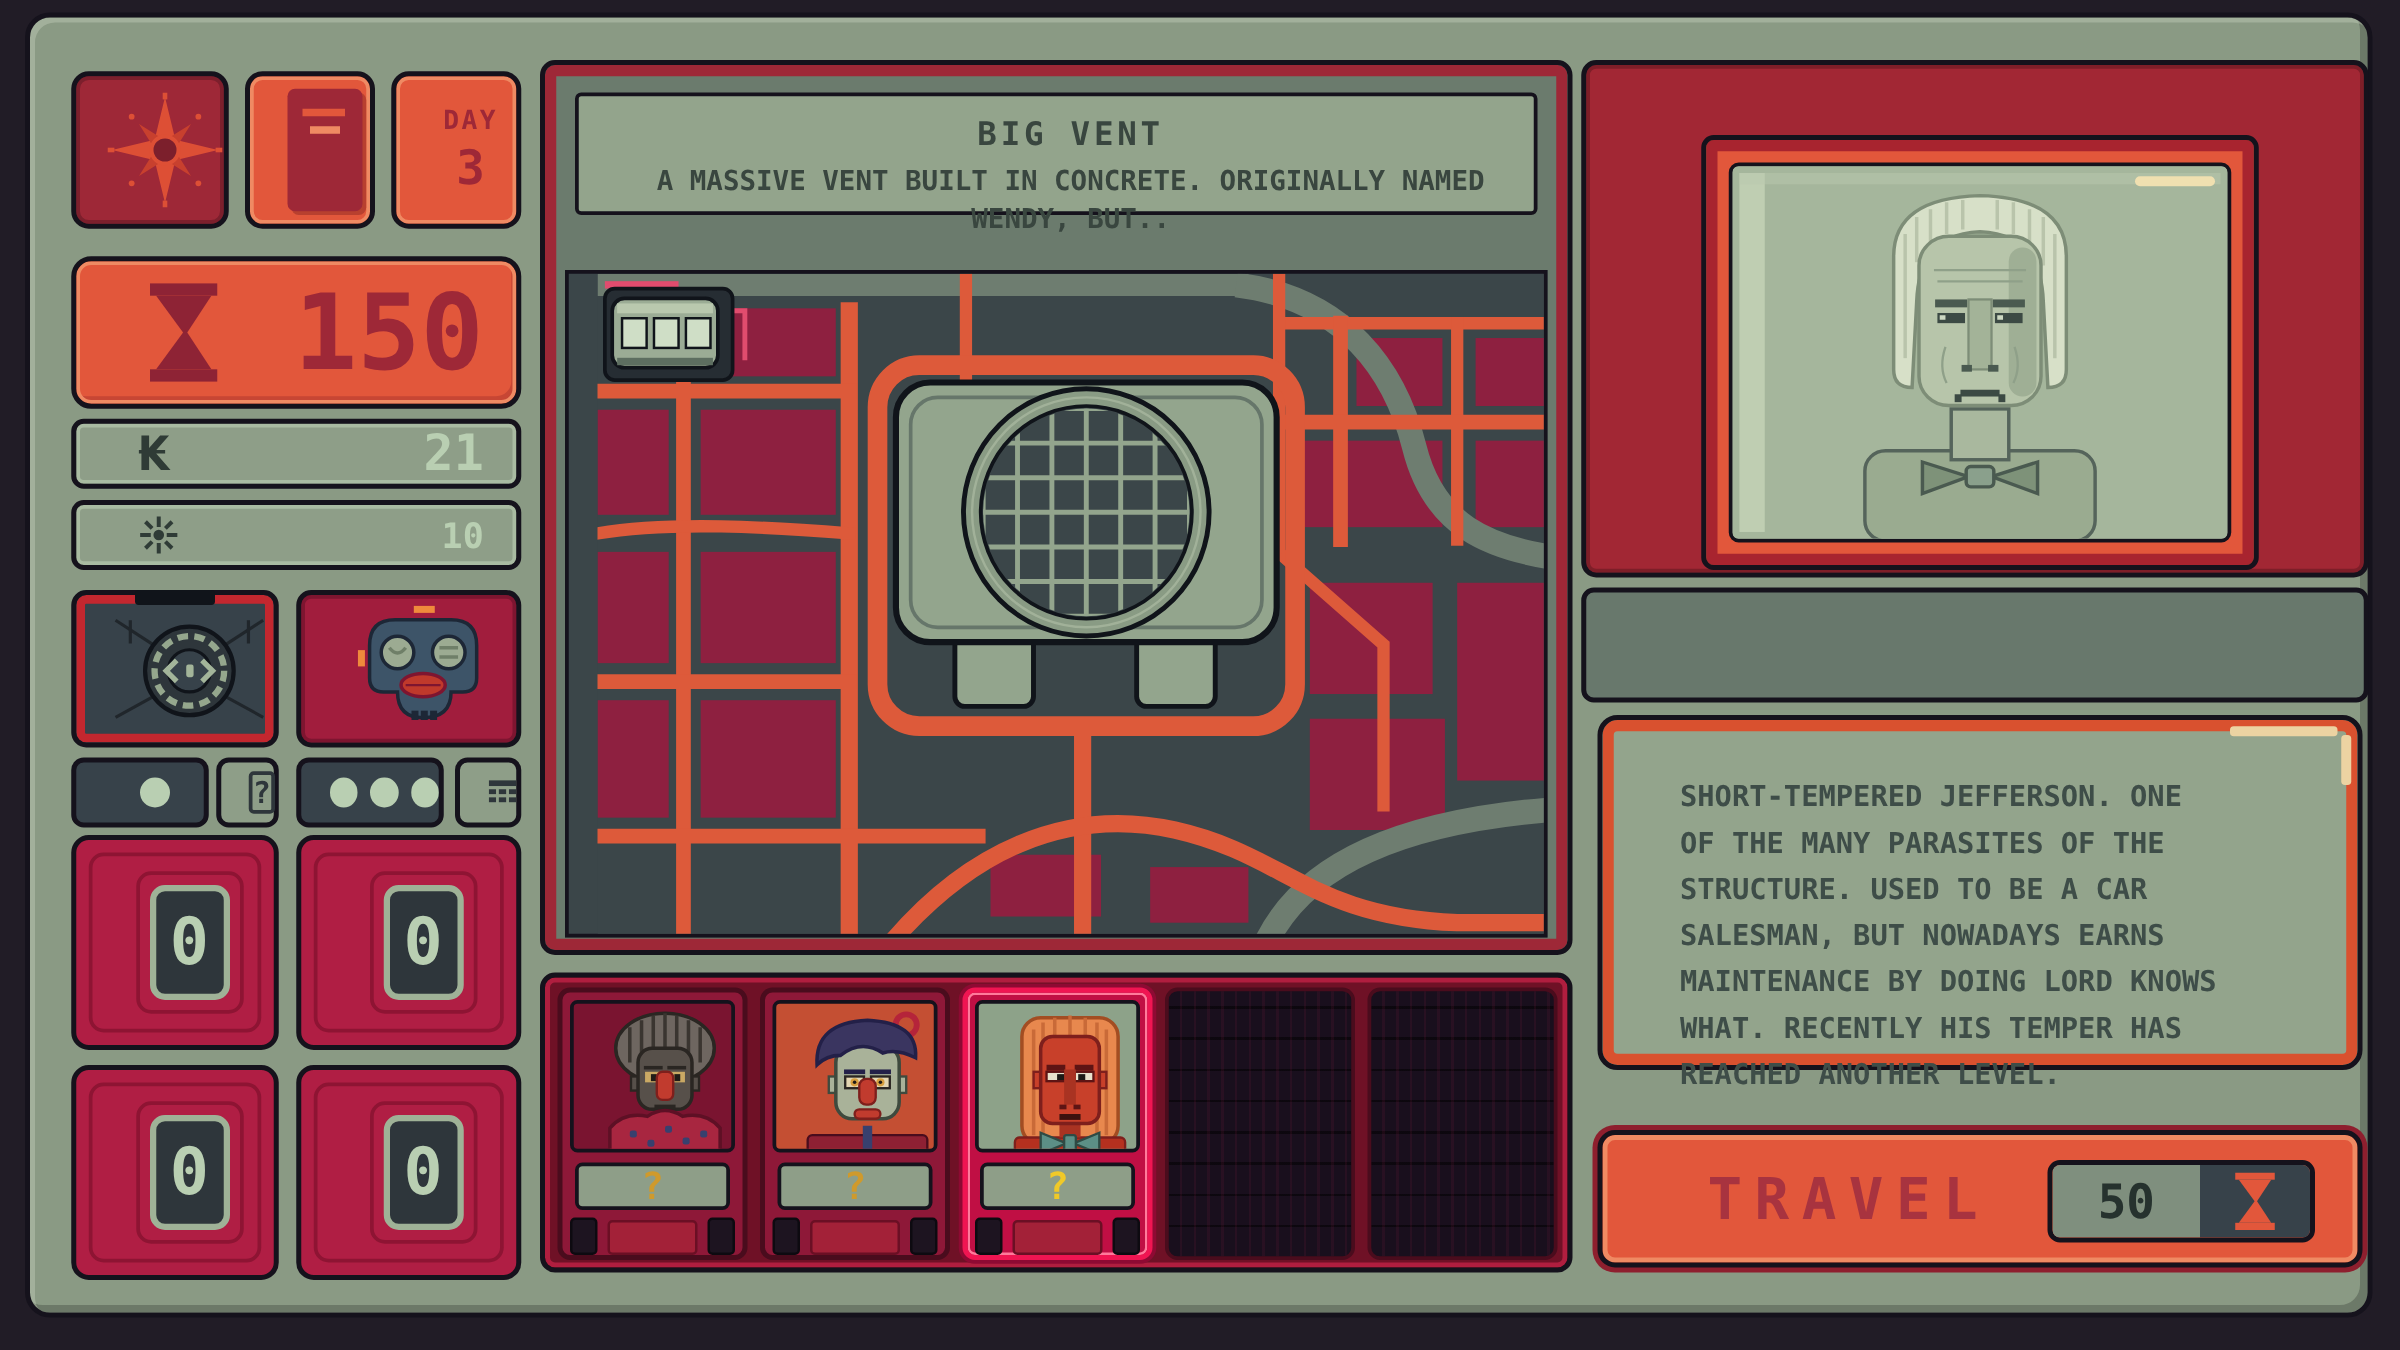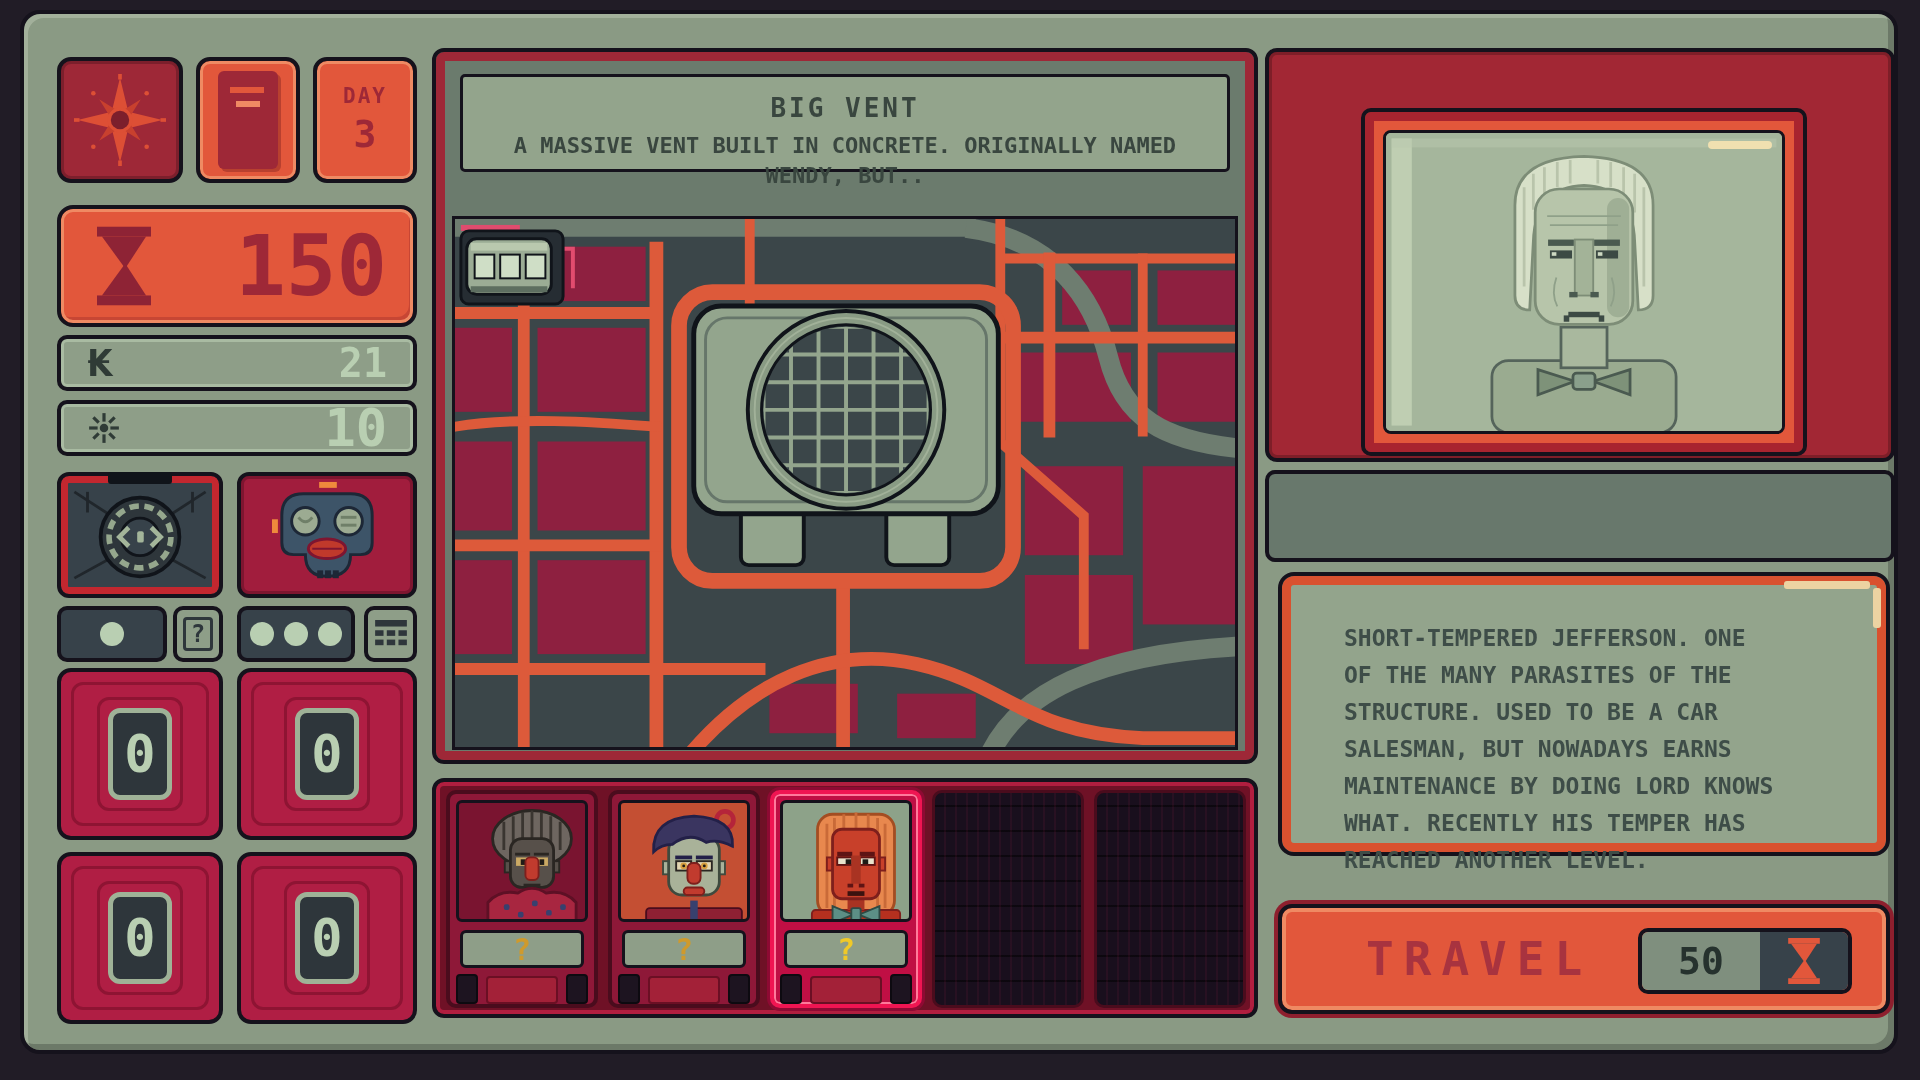--- a/index.html
+++ b/index.html
@@ -1,18 +1,18 @@
 <!DOCTYPE html>
 <html><head>
 <meta charset="utf-8">
 <style>
   html,body{margin:0;padding:0;background:#15121c;}
   *{box-sizing:border-box;font-family:"DejaVu Sans Mono","DejaVu Sans",monospace;}
   #stage{position:relative;width:1920px;height:1080px;background:#211c26;overflow:hidden;}
-  .abs{position:absolute;}
+  .abs{position:absolute;padding-left:23px;}
   
   #frame{left:20px;top:10px;width:1878px;height:1044px;background:#8a9a84;border:4px solid #15121c;border-radius:20px;
          box-shadow:inset 4px 4px 0 rgba(235,245,225,.25), inset -6px -6px 0 rgba(20,25,20,.25);}
   
   .panel{border:4px solid #15121c;border-radius:14px;}
   
   .sqbtn{display:flex;align-items:center;justify-content:center;}
   .btn-dark{background:#9e2837;box-shadow:inset 0 0 0 3px #7c1f2c;}
   .btn-orange{background:#e2573b;box-shadow:inset 0 0 0 3px #ef8a63;}
   .daytxt{color:#9e2837;font-weight:bold;text-align:center;line-height:1.1;}
@@ -135,21 +135,21 @@
           <line x1="16" y1="22" x2="16" y2="30"></line>
         <line x1="2" y1="16" x2="10" y2="16"></line>
           <line x1="22" y1="16" x2="30" y2="16"></line>
         <line x1="6" y1="6" x2="11" y2="11"></line>
           <line x1="21" y1="21" x2="26" y2="26"></line>
         <line x1="26" y1="6" x2="21" y2="11"></line>
           <line x1="11" y1="21" x2="6" y2="26"></line>
       </g>
       <circle cx="16" cy="16" r="4" fill="#2f3b36"></circle>
     </svg>
-    <div class="bar-val" style="font-size:52px;color:#b9cfb2;text-align:center;">10</div>
+    <div class="bar-val" style="font-size:28px;color:#b9cfb2;text-align:center;">10</div>
   </div>
 
   <div class="abs panel tile-dark" style="left:57px;top:472px;width:166px;height:126px;border-radius:12px;">
     <div class="clamp"></div>
     <svg width="150" height="106" viewBox="0 0 160 112">
       <g stroke="#20262b" stroke-width="3">
         <line x1="10" y1="10" x2="50" y2="36"></line>
           <line x1="150" y1="10" x2="110" y2="36"></line>
         <line x1="10" y1="102" x2="50" y2="80"></line>
           <line x1="150" y1="102" x2="110" y2="80"></line>

